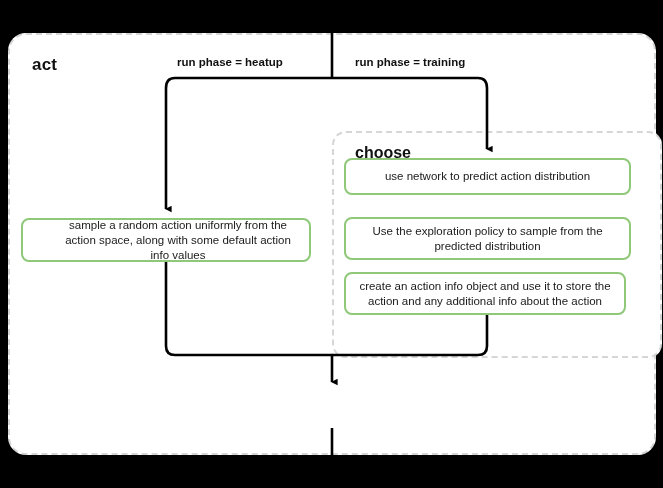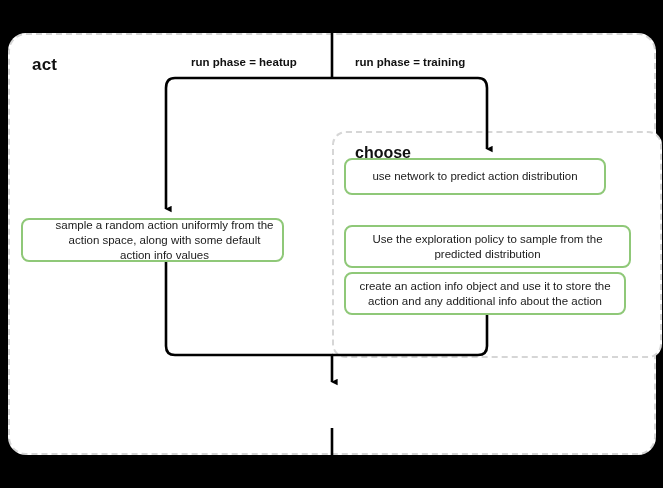--- a/index.html
+++ b/index.html
@@ -72,35 +72,35 @@
     display: flex;
     align-items: center;
     justify-content: center;
     text-align: center;
     color: #1a1a1a;
     font-size: 11.5px;
     line-height: 15px;
     padding: 2px 8px;
   }
 
-  .node-sample   { left: 21px;  top: 218px; width: 263px; height: 44px; padding-left: 32px; }
-  .node-predict  { left: 344px; top: 158px; width: 262px; height: 37px; }
-  .node-explore  { left: 344px; top: 217px; width: 287px; height: 43px; margin-top: 8px; }
+  .node-sample   { left: 21px;  top: 218px; width: 290px; height: 44px; padding-left: 32px; }
+  .node-predict  { left: 344px; top: 158px; width: 287px; height: 37px; }
+  .node-explore  { left: 344px; top: 217px; width: 287px; height: 43px; }
   .node-create   { left: 344px; top: 272px; width: 282px; height: 43px; }
   .node-filter   { left: 186px; top: 391px; width: 291px; height: 37px; }
 
   
   .edge-label {
     position: absolute;
     font-size: 11.5px;
     font-weight: bold;
     color: #111111;
     white-space: nowrap;
   }
-  .label-heatup   { left: 191px; top: 56px; }
+  .label-heatup   { left: 177px; top: 56px; }
   .label-training { left: 355px; top: 56px; }
 
   
   #arrows {
     position: absolute;
     left: 0;
     top: 0;
     width: 663px;
     height: 488px;
     pointer-events: none;

